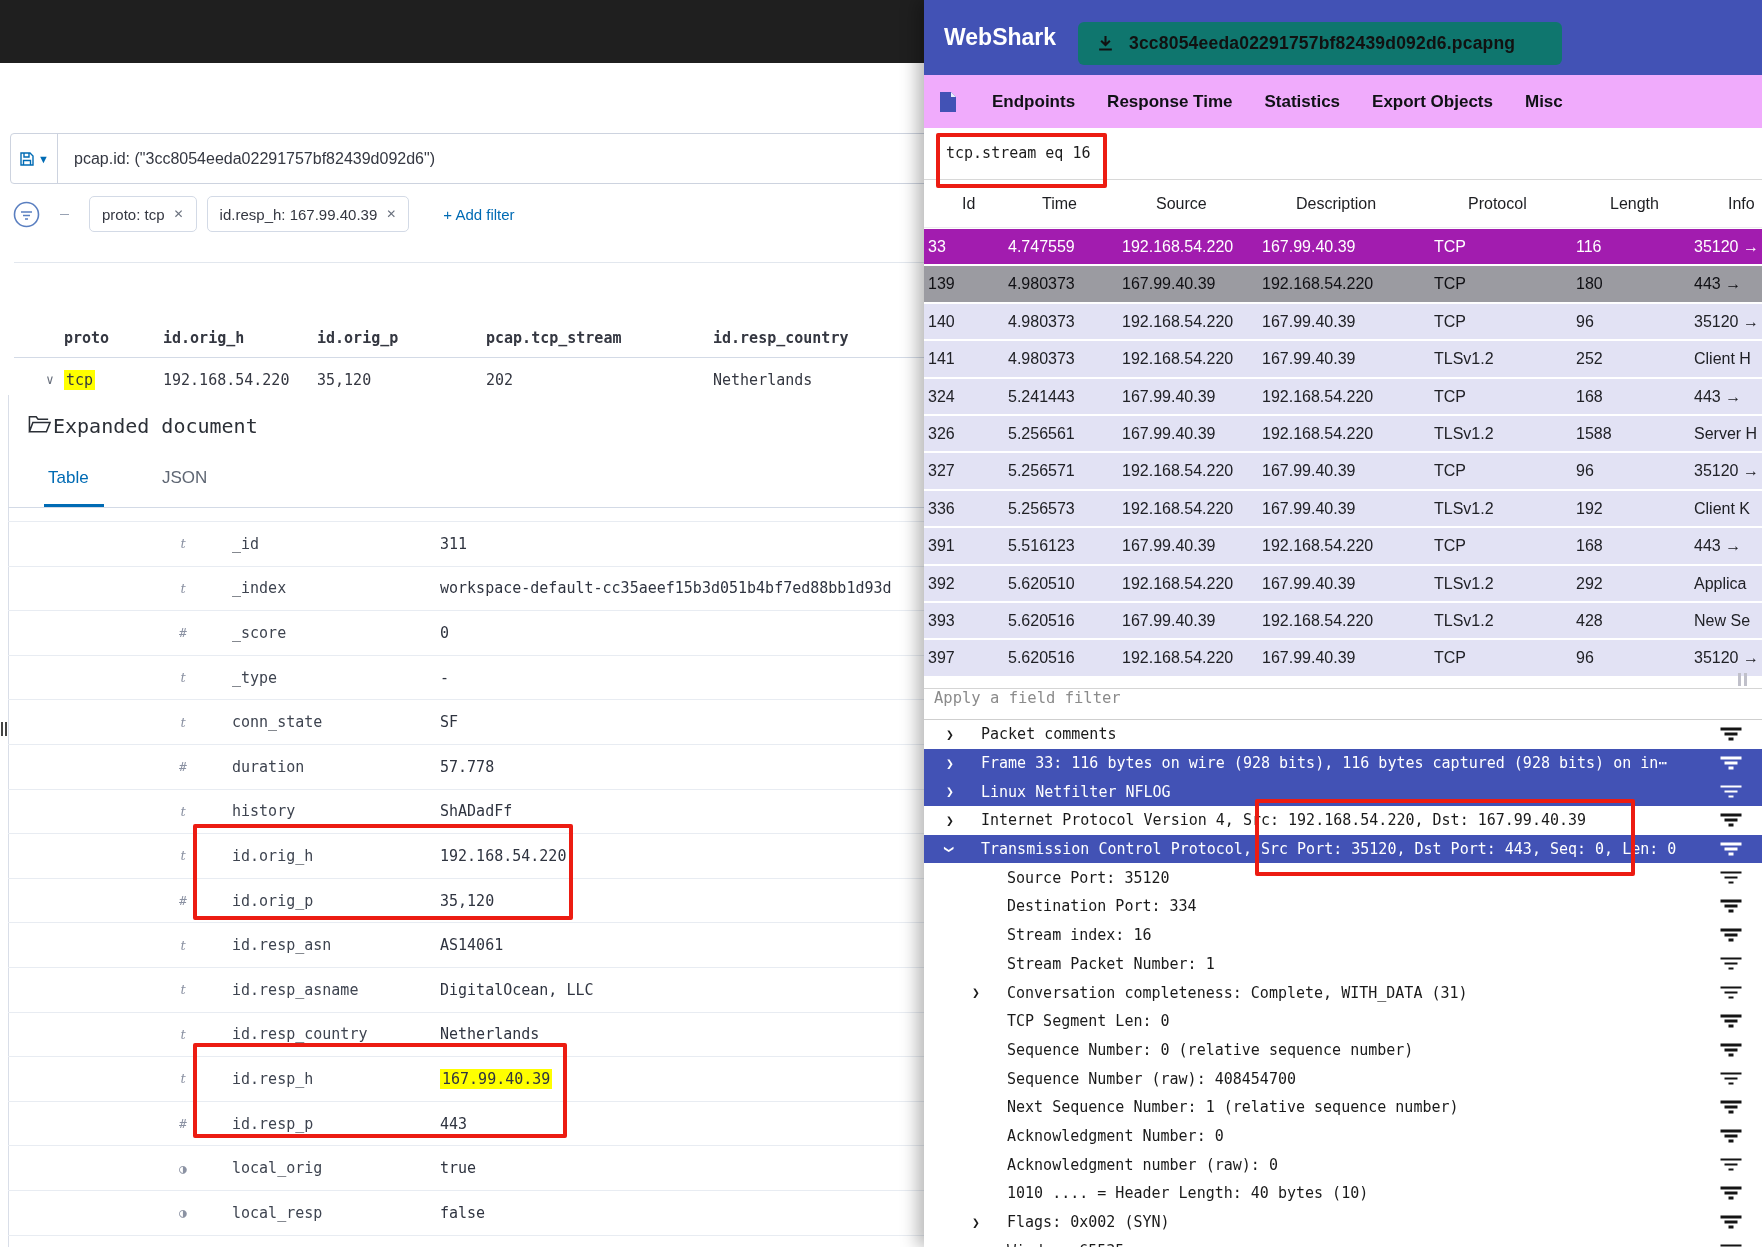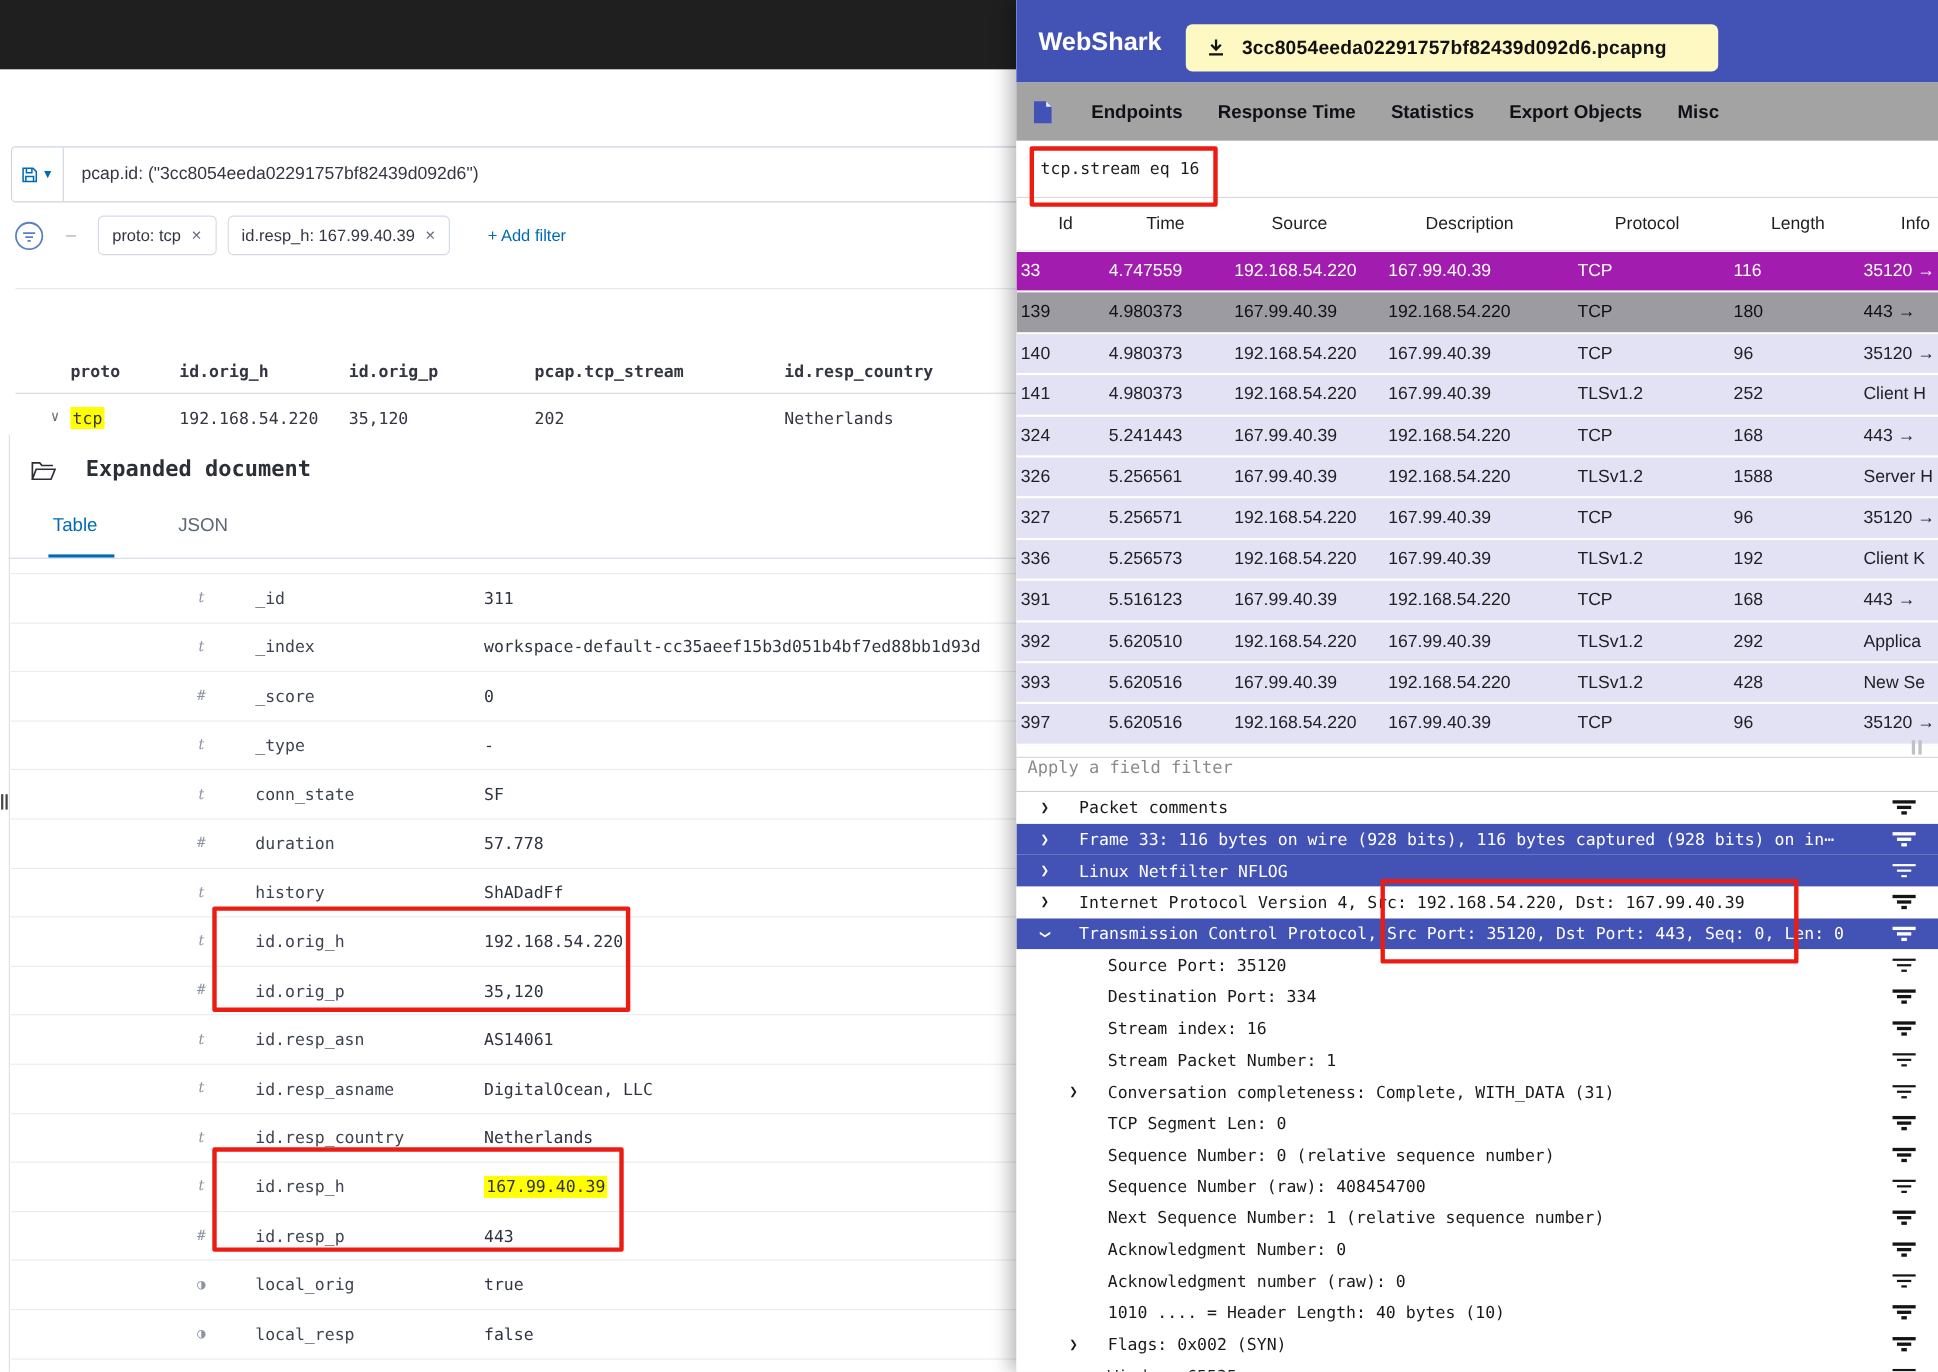--- a/index.html
+++ b/index.html
@@ -23,22 +23,22 @@
   .chip .x{color:#69707d;font-size:12px;cursor:pointer;}
   .addfilter{color:#006BB4;font-size:15px;margin-left:14px;}
   .res-topline{left:14px;top:262px;right:838px;height:1px;background:#e2e7ee;}
   .res-grid{display:grid;grid-template-columns:28px 99px 154px 169px 227px 1fr;padding-left:36px;
             font-family:"DejaVu Sans Mono",monospace;}
   .res-head{left:0;top:320px;width:924px;height:36px;line-height:36px;font-size:15px;font-weight:700;color:#343741;}
   .res-divider{left:14px;top:357px;width:910px;height:1px;background:#d3dae6;}
   .res-row{left:0;top:358px;width:924px;height:44px;line-height:44px;font-size:15px;color:#343741;}
   .res-row .chev{color:#69707d;font-size:13px;text-align:center;}
   .hl{background:#ffff00;padding:1px 2px;}
-  .doc-title{left:28px;top:414px;display:flex;align-items:flex-end;gap:27px;
-             font-family:"DejaVu Sans Mono",monospace;font-weight:700;font-size:20px;color:#2b2f36;}
+  .doc-title{left:28px;top:414px;display:flex;align-items:flex-start;gap:2px;
+             font-family:"DejaVu Sans Mono",monospace;font-weight:400;font-size:20px;color:#2b2f36;}
   .tab{position:absolute;top:468px;font-size:17px;}
   .tab.active{color:#006BB4;}
   .tab.idle{color:#5e6673;}
   .tab-underline{left:44px;top:504px;width:60px;height:3px;background:#006BB4;}
   .tabs-line{left:8px;top:507px;right:838px;height:1px;background:#d3dae6;}
   .fieldlist{left:8px;top:521px;right:838px;bottom:0;overflow:hidden;}
   .frow{display:grid;grid-template-columns:34px 240px 1fr;padding-left:158px;height:43.6px;
         align-items:center;border-top:1px solid #e8ecf2;font-family:"DejaVu Sans Mono",monospace;font-size:15px;}
   .frow .ticon{color:#8b92a3;font-size:13px;text-align:center;}
   .frow .ticon.it{font-style:italic;font-family:"DejaVu Serif",serif;}
@@ -47,24 +47,24 @@
   .handle{left:0;top:722px;width:10px;height:14px;}
   .handle i{position:absolute;top:0;width:2px;height:14px;background:#444;}
   .handle i:nth-child(1){left:1px}.handle i:nth-child(2){left:5px}
   
   .redbox{border:4px solid #ec1c12;border-radius:2px;pointer-events:none;z-index:40;}
   
   .panel{left:924px;top:0;width:838px;height:1247px;background:#fff;z-index:10;
          box-shadow:-7px 0 16px rgba(0,0,0,.28);}
   .ws-header{position:absolute;left:0;top:0;right:0;height:75px;background:#4252b5;display:flex;align-items:center;}
   .ws-title{color:#fff;font-weight:700;font-size:23px;margin-left:20px;}
-  .file-chip{position:absolute;left:154px;top:22px;width:484px;height:43px;background:#fef9c3;border-radius:6px;
+  .file-chip{position:absolute;left:154px;top:22px;width:484px;height:43px;background:#0f766e;border-radius:6px;
              display:flex;align-items:center;gap:14px;padding-left:18px;box-sizing:border-box;}
   .file-chip b{font-size:17.5px;color:#111;letter-spacing:.2px;}
-  .ws-nav{position:absolute;left:0;top:75px;right:0;height:53px;background:#a3a3a3;display:flex;
+  .ws-nav{position:absolute;left:0;top:75px;right:0;height:53px;background:#f0abfc;display:flex;
           align-items:center;padding-left:12px;box-sizing:border-box;}
   .nav-item{font-weight:700;font-size:17px;color:#101116;margin-left:32px;}
   .ws-filterrow{position:absolute;left:0;top:128px;right:0;height:52px;background:#fff;border-bottom:1px solid #d8d8d8;box-sizing:border-box;}
   .ws-filter-text{position:absolute;left:22px;top:16px;font-family:"DejaVu Sans Mono",monospace;font-size:15px;color:#1c1c1c;}
   .pt-grid{display:grid;grid-template-columns:80px 114px 140px 172px 142px 118px 1fr;}
   .pt-head{position:absolute;left:0;top:180px;right:0;height:48px;line-height:48px;font-size:16px;color:#1d1e22;
            border-bottom:1px solid #ececec;box-sizing:border-box;}
   .pt-head span{padding-left:38px;}
   .pt-rows{position:absolute;left:0;top:229px;right:0;height:450px;overflow:hidden;}
   .pt-row{height:35.4px;line-height:35.4px;font-size:16px;color:#202126;background:#e2e2f4;

